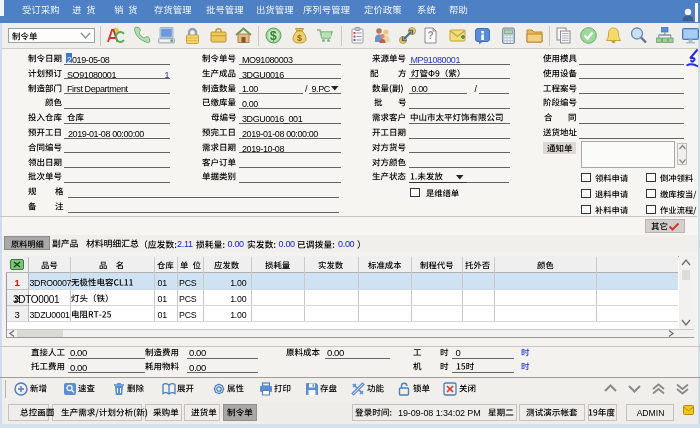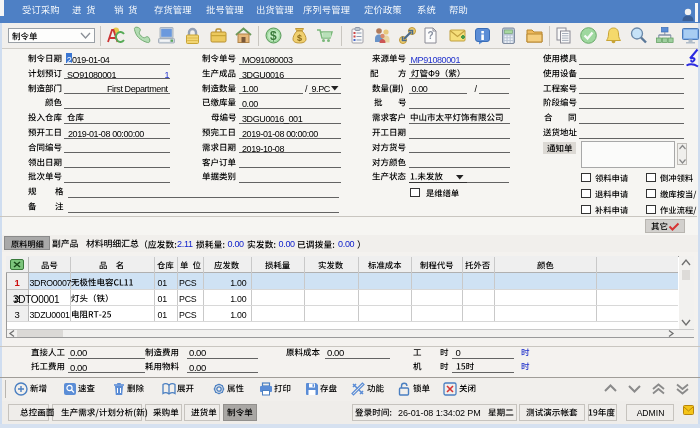--- a/index.html
+++ b/index.html
@@ -952,25 +952,25 @@
     <svg class="t" style="left:543.5px;top:112.2px" width="10" height="11">
       <g fill="#000" transform="translate(0,8.5) scale(0.008500,-0.008500)">
         <use href="#m5408" x="0"></use>
       </g>
     </svg>
     <svg class="t" style="left:568.0px;top:112.2px" width="10" height="11">
       <g fill="#000" transform="translate(0,8.5) scale(0.008500,-0.008500)">
         <use href="#m540C" x="0"></use>
       </g>
     </svg>
-    <div class="x" style="left:72.0px;top:54.8px;font-size:9.0px;color:#000;letter-spacing:-0.40px;">019-01-04</div>
+    <div class="x" style="left:72.0px;top:54.8px;font-size:9.0px;color:#000;letter-spacing:-0.40px;">019-05-08</div>
     <div class="x" style="left:66.8px;top:54.8px;font-size:9.0px;color:#fff;letter-spacing:-0.40px;">2</div>
     <div class="x" style="left:67.0px;top:69.6px;font-size:9.0px;color:#000;letter-spacing:-0.40px;">SO91080001</div>
     <div class="x" style="right:531.0px;top:69.6px;font-size:9.0px;color:#2233cc;letter-spacing:-0.40px;">1</div>
-    <div class="x" style="left:67.0px;top:84.4px;font-size:9.0px;color:#000;letter-spacing:-0.40px;margin-left:40px;">First Department</div>
+    <div class="x" style="left:67.0px;top:84.4px;font-size:9.0px;color:#000;letter-spacing:-0.40px;">First Department</div>
     <svg class="t" style="left:67.0px;top:112.2px" width="19" height="11">
       <g fill="#000" transform="translate(0,8.5) scale(0.008500,-0.008500)">
         <use href="#m4ED3" x="0"></use>
         <use href="#m5E93" x="1000"></use>
       </g>
     </svg>
     <div class="x" style="left:68.0px;top:128.8px;font-size:9.0px;color:#000;letter-spacing:-0.40px;">2019-01-08 00:00:00</div>
     <div class="x" style="left:242.0px;top:54.8px;font-size:9.0px;color:#000;letter-spacing:-0.40px;">MO91080003</div>
     <div class="x" style="left:242.0px;top:69.6px;font-size:9.0px;color:#000;letter-spacing:-0.40px;">3DGU0016</div>
     <div class="x" style="left:242.0px;top:84.4px;font-size:9.0px;color:#000;letter-spacing:-0.40px;">1.00</div>
@@ -1469,21 +1469,21 @@
     </svg>
     <svg class="t" style="left:355.0px;top:406.9px" width="39" height="11">
       <g fill="#000" transform="translate(0,8.6) scale(0.008600,-0.008600)">
         <use href="#m767B" x="0"></use>
         <use href="#m5F55" x="1000"></use>
         <use href="#m65F6" x="2000"></use>
         <use href="#m95F4" x="3000"></use>
         <use href="#m003A" x="4000"></use>
       </g>
     </svg>
-    <div class="x" style="left:398.0px;top:408.3px;font-size:9.0px;color:#000;letter-spacing:-0.10px;">26-01-08 1:34:02 PM</div>
+    <div class="x" style="left:398.0px;top:408.3px;font-size:9.0px;color:#000;letter-spacing:-0.10px;">19-09-08 1:34:02 PM</div>
     <svg class="t" style="left:487.5px;top:406.9px" width="28" height="11">
       <g fill="#000" transform="translate(0,8.6) scale(0.008600,-0.008600)">
         <use href="#m661F" x="0"></use>
         <use href="#m671F" x="1000"></use>
         <use href="#m4E8C" x="2000"></use>
       </g>
     </svg>
     <svg class="t" style="left:525.7px;top:406.9px" width="54" height="11">
       <g fill="#000" transform="translate(0,8.6) scale(0.008600,-0.008600)">
         <use href="#m6D4B" x="0"></use>

